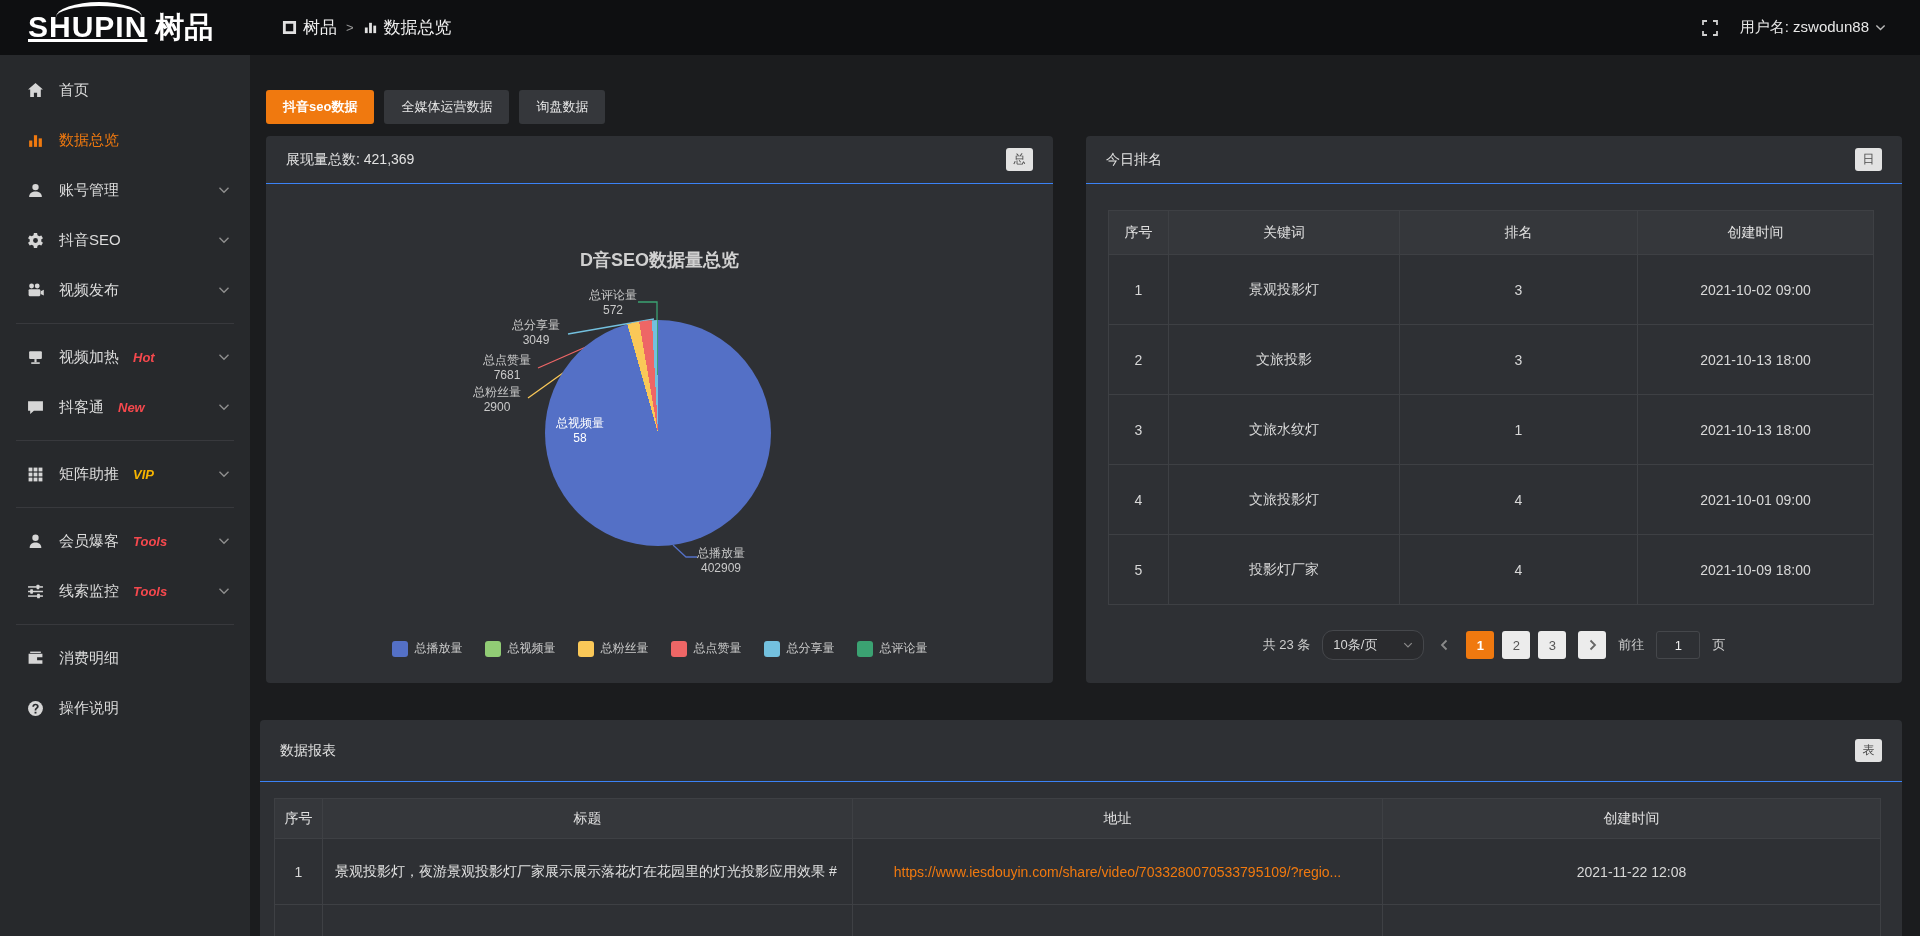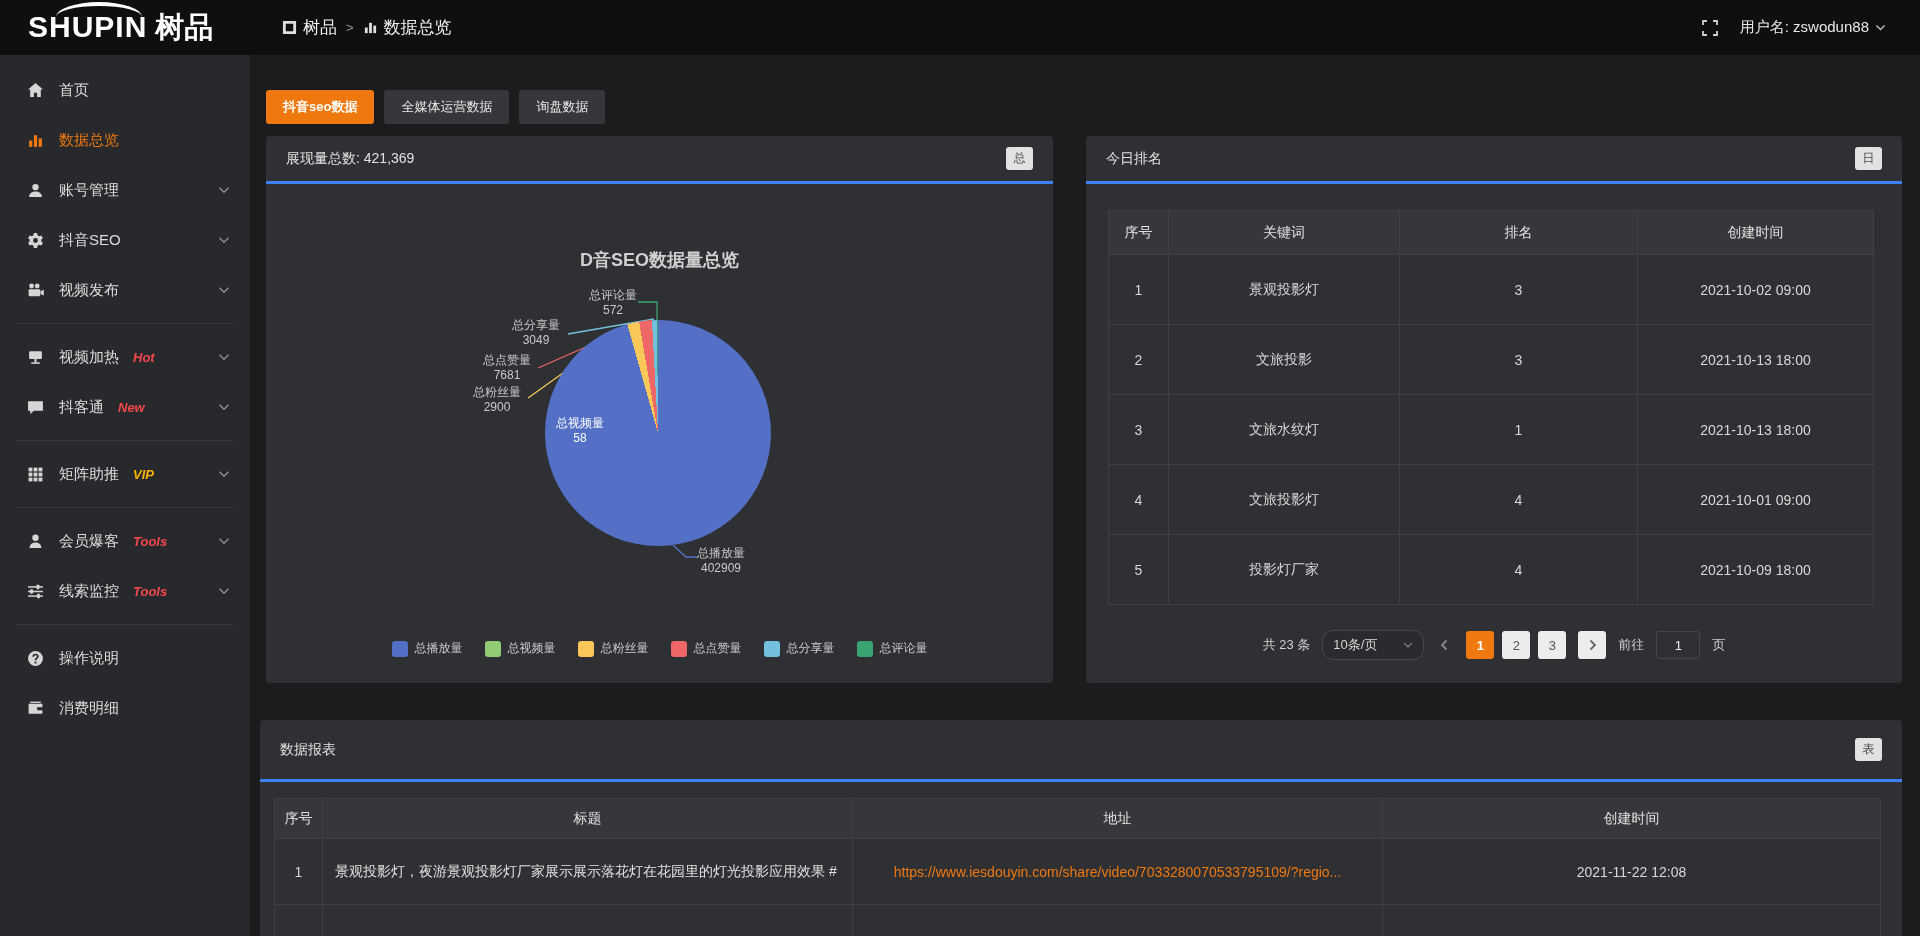--- a/index.html
+++ b/index.html
@@ -8,21 +8,21 @@
     position:relative; overflow:hidden;
     background:#1b1c1e;
     font-family:"Liberation Sans","DejaVu Sans",sans-serif;
     -webkit-font-smoothing:antialiased;
   }
   svg { display:block; }
 
   
   .topbar { position:absolute; left:0; top:0; width:1920px; height:55px; background:#0e0f11; z-index:5; }
   .logo { position:absolute; left:28px; top:8px; display:flex; align-items:flex-end; color:#fff; cursor:pointer; }
-  .logo-en { font-size:30px; font-weight:900; letter-spacing:1px; line-height:38px; position:relative; }
+  .logo-en { font-size:30px; font-weight:900; letter-spacing:1px; line-height:38px; position:relative;text-decoration:underline; }
   .logo-arc { position:absolute; left:28px; top:-6px; width:86px; height:16px;
               border-top:4px solid #fff; border-radius:43px 43px 0 0 / 15px 15px 0 0; }
   .logo-cn { font-size:29px; font-weight:900; margin-left:8px; line-height:38px; }
   .breadcrumb { position:absolute; left:282px; top:0; height:55px; display:flex; align-items:center; gap:7px; color:#efefef; font-size:17px; }
   .crumb { display:flex; align-items:center; gap:6px; cursor:pointer; }
   .crumb-sep { color:#9a9a9a; font-size:13px; margin:0 2px; }
   .topbar-right { position:absolute; right:34px; top:0; height:55px; display:flex; align-items:center; gap:22px; color:#e8e8e8; font-size:15px; }
   .fullscreen-btn { color:#cfcfcf; cursor:pointer; }
   .user-entry { display:flex; align-items:center; gap:6px; cursor:pointer; }
   .caret-down { color:#bbb; }
@@ -37,21 +37,21 @@
   .side-chevron { position:absolute; right:20px; top:50%; transform:translateY(-50%); width:12px; height:12px; color:#8f8f8f; }
   .side-divider { height:1px; background:#38393d; margin:8px 16px; }
 
   
   .tabs { position:absolute; left:266px; top:90px; display:flex; gap:10px; z-index:3; }
   .tab { height:34px; padding:0 17px; display:flex; align-items:center; background:#35373b; color:#e9e9e9; font-size:13px; border-radius:3px; cursor:pointer; }
   .tab.active { background:#f0790f; color:#fff; font-weight:bold; }
 
   
   .panel { position:absolute; background:#2e3034; border-radius:4px; }
-  .panel-header { height:48px; display:flex; align-items:center; justify-content:space-between; padding:0 20px; border-bottom:3px solid #3b82f6; color:#e2e2e2; font-size:14px; }
+  .panel-header { height:48px; display:flex; align-items:center; justify-content:space-between; padding:0 20px; border-bottom:1px solid #3b82f6; color:#e2e2e2; font-size:14px; }
   .corner-badge { width:27px; height:23px; background:#e2e2e2; color:#4a4a4a; font-size:12px; border-radius:3px; display:flex; align-items:center; justify-content:center; cursor:pointer; }
 
   .chart-panel  { left:266px;  top:136px; width:787px;  height:547px; }
   .rank-panel   { left:1086px; top:136px; width:816px;  height:547px; }
   .report-panel { left:260px;  top:720px; width:1642px; height:250px; }
   .report-panel .panel-header { height:62px; }
 
   
   .chart-area { position:absolute; left:0; top:48px; width:787px; height:499px; }
   .pie-title { position:absolute; left:0; top:24px; width:100%; text-align:center; font-size:18px; font-weight:bold; color:#d0d0d0;margin-top:40px; }
@@ -288,34 +288,34 @@
       <span class="side-chevron">
         <svg viewBox="0 0 16 16" fill="none" stroke="currentColor" stroke-width="1.8">
           <path d="M2 5l6 6 6-6"></path>
         </svg>
       </span>
     </div>
     <div class="side-divider"></div>
     <div class="side-item">
       <span class="s-icon">
         <svg viewBox="0 0 16 16" fill="currentColor" width="100%" height="100%">
+          <path fill-rule="evenodd" d="M1.5 3.5h13V13h-13zM9.5 6.8h5v2.8h-5z"></path>
+          <rect x="3" y="1.5" width="10" height="1.3"></rect>
+        </svg>
+      </span>
+      <span>消费明细</span>
+    </div>
+    <div class="side-item">
+      <span class="s-icon">
+        <svg viewBox="0 0 16 16" fill="currentColor" width="100%" height="100%">
           <circle cx="8" cy="8" r="7"></circle>
           <path fill="#27292c" d="M7.2 9.8h1.6v-.4c0-1.2 2.2-1.5 2.2-3.4C11 4.5 9.8 3.5 8 3.5S5 4.6 5 6.3h1.7c0-.9.5-1.4 1.3-1.4s1.3.4 1.3 1.1c0 1.2-2.1 1.5-2.1 3.4zM7.1 11h1.8v1.7H7.1z"></path>
         </svg>
       </span>
       <span>操作说明</span>
-    </div>
-    <div class="side-item">
-      <span class="s-icon">
-        <svg viewBox="0 0 16 16" fill="currentColor" width="100%" height="100%">
-          <path fill-rule="evenodd" d="M1.5 3.5h13V13h-13zM9.5 6.8h5v2.8h-5z"></path>
-          <rect x="3" y="1.5" width="10" height="1.3"></rect>
-        </svg>
-      </span>
-      <span>消费明细</span>
     </div>
   </aside>
 
 <div class="tabs">
   <div class="tab active">抖音seo数据</div>
   <div class="tab">全媒体运营数据</div>
   <div class="tab">询盘数据</div>
 </div>
 
 <section class="panel chart-panel">

